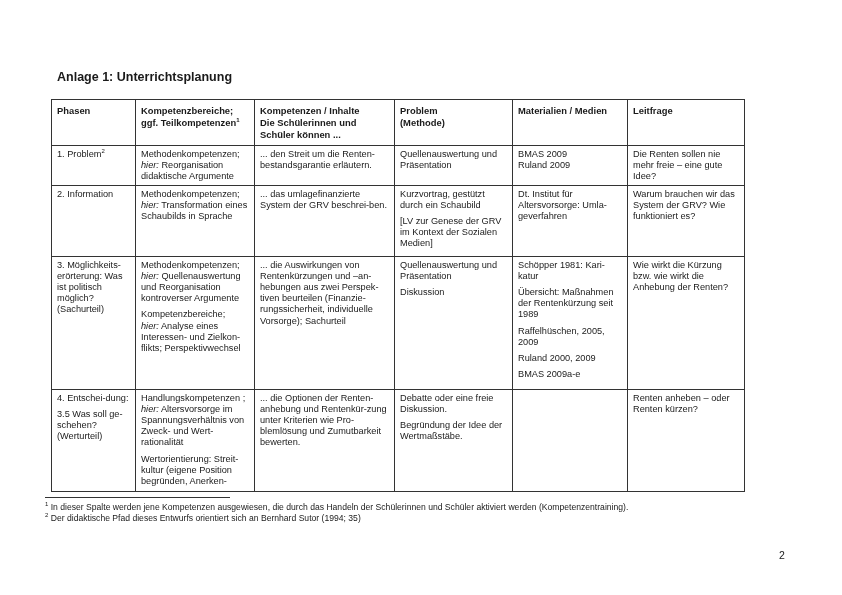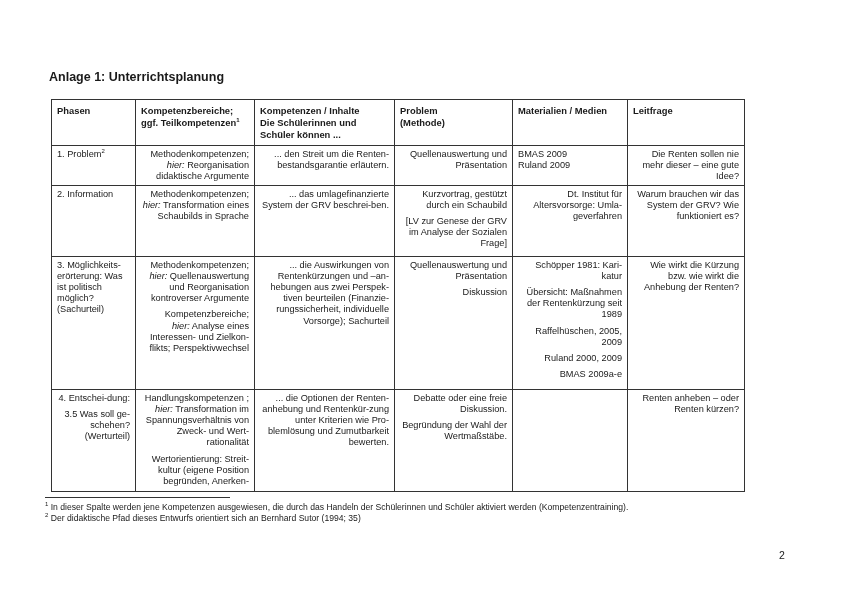--- a/index.html
+++ b/index.html
@@ -1,28 +1,28 @@
 <!DOCTYPE html>
 <html><head>
 <meta charset="utf-8">
 <style>
   html, body { margin:0; padding:0; background:#ffffff; }
   body { width:842px; height:595px; position:relative; overflow:hidden;
          font-family:"Liberation Sans", sans-serif; color:#1a1a1a; }
-  .title { position:absolute; left:49px; top:70px; font-size:12.5px; font-weight:bold; }
+  .title { position:absolute; left:57px; top:70px; font-size:12.5px; font-weight:bold; }
   table { position:absolute; left:51px; top:99px; border-collapse:collapse; table-layout:fixed; width:693px; }
   td, th { border:1px solid #333; vertical-align:top; text-align:left;
            font-size:9.2px; line-height:11.2px; padding:3px 5px 2px 5px; font-weight:normal; }
   th { font-weight:bold; font-size:9.4px; line-height:12px; padding-top:5px; }
   tr.hdr { height:46px;margin-left:36px; }
   tr.r1 { height:38px; }
   tr.r2 { height:71px; }
   tr.r3 { height:133px; }
   tr.r4 { height:102px; }
-  p { margin:0 0 5px 0;text-align:right; }
+  p { margin:0 0 5px 0; }
   p:last-child { margin-bottom:0; }
   sup { font-size:6px; vertical-align:4px; line-height:0; }
   em { }
   .fn-rule { position:absolute; left:45px; top:497px; width:185px; border-top:1px solid #333; }
   .fn { position:absolute; left:45px; font-size:8.6px; line-height:10px; }
   .fn1 { top:502px; } .fn2 { top:513px; }
   .pagenum { position:absolute; left:779px; top:549px; font-size:10.5px; }
 </style>
 </head>
 <body>
@@ -54,35 +54,35 @@
           <p><span>Methodenkompetenzen;</span><br><em>hier:</em><span> Reorganisation didaktische Argumente</span></p>
         </td>
     <td>
           <p>... den Streit um die Renten-bestandsgarantie erläutern.</p>
         </td>
     <td>
           <p>Quellenauswertung und Präsentation</p>
         </td>
     <td><span>BMAS 2009</span><br><span>Ruland 2009</span></td>
     <td>
-          <p>Die Renten sollen nie mehr dieser – eine gute Idee?</p>
+          <p>Die Renten sollen nie mehr freie – eine gute Idee?</p>
         </td>
   </tr>
 
   <tr class="r2">
     <td><span>2. Information</span></td>
     <td>
           <p><span>Methodenkompetenzen;</span><br><em>hier:</em><span> Transformation eines Schaubilds in Sprache</span></p>
         </td>
     <td>
           <p>... das umlagefinanzierte System der GRV beschrei-ben.</p>
         </td>
     <td>
           <p>Kurzvortrag, gestützt durch ein Schaubild</p>
-          <p>[LV zur Genese der GRV im Analyse der Sozialen Frage]</p>
+          <p>[LV zur Genese der GRV im Kontext der Sozialen Medien]</p>
         </td>
     <td>
           <p>Dt. Institut für Altersvorsorge: Umla-geverfahren</p>
         </td>
     <td>
           <p>Warum brauchen wir das System der GRV? Wie funktioniert es?</p>
         </td>
   </tr>
 
   <tr class="r3">
@@ -109,29 +109,29 @@
           <p>Wie wirkt die Kürzung bzw. wie wirkt die Anhebung der Renten?</p>
         </td>
   </tr>
 
   <tr class="r4">
     <td>
           <p>4. Entschei-dung:</p>
           <p>3.5 Was soll ge-schehen? (Werturteil)</p>
         </td>
     <td>
-      <p><span>Handlungskompetenzen ;</span> <em>hier:</em><span> Transformation im Spannungsverhältnis von Zweck- und Wert-rationalität</span></p>
+      <p><span>Handlungskompetenzen ;</span> <em>hier:</em><span> Altersvorsorge im Spannungsverhältnis von Zweck- und Wert-rationalität</span></p>
       <p><span>Wertorientierung: Streit-kultur (eigene Position begründen, Anerken-</span></p>
     </td>
     <td>
           <p>... die Optionen der Renten-anhebung und Rentenkür-zung unter Kriterien wie Pro-blemlösung und Zumutbarkeit bewerten.</p>
         </td>
     <td>
           <p>Debatte oder eine freie Diskussion.</p>
-          <p>Begründung der Wahl der Wertmaßstäbe.</p>
+          <p>Begründung der Idee der Wertmaßstäbe.</p>
         </td>
     <td></td>
     <td>
           <p>Renten anheben – oder Renten kürzen?</p>
         </td>
   </tr>
 </tbody>
   </table>
 
 <div class="fn-rule"></div>

